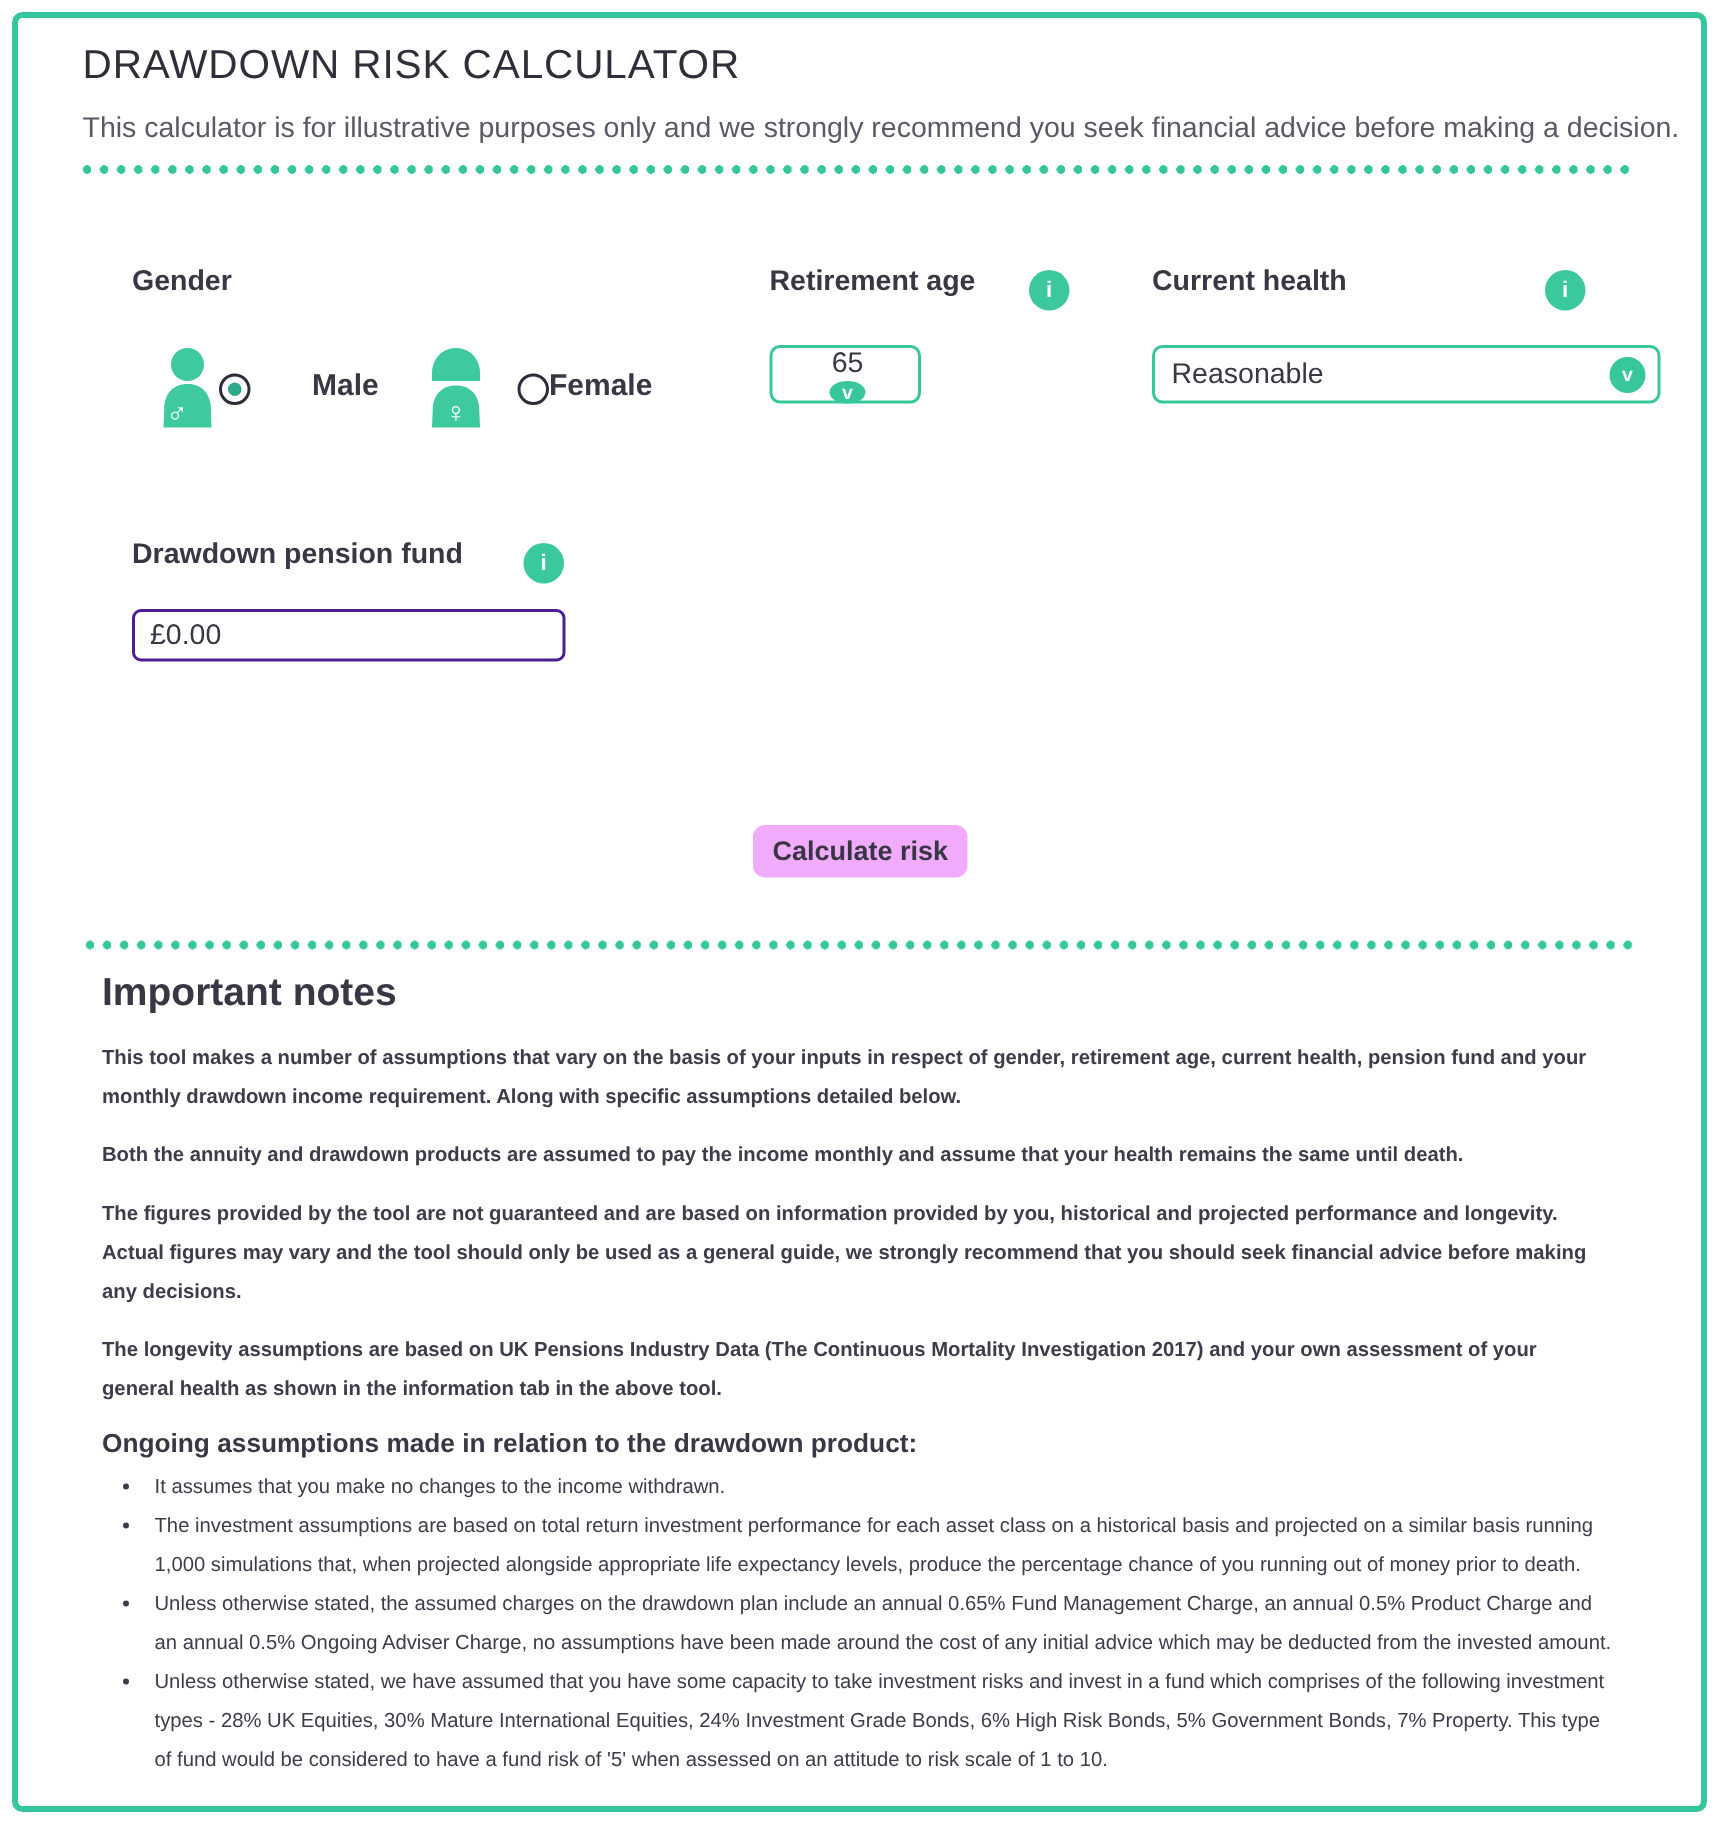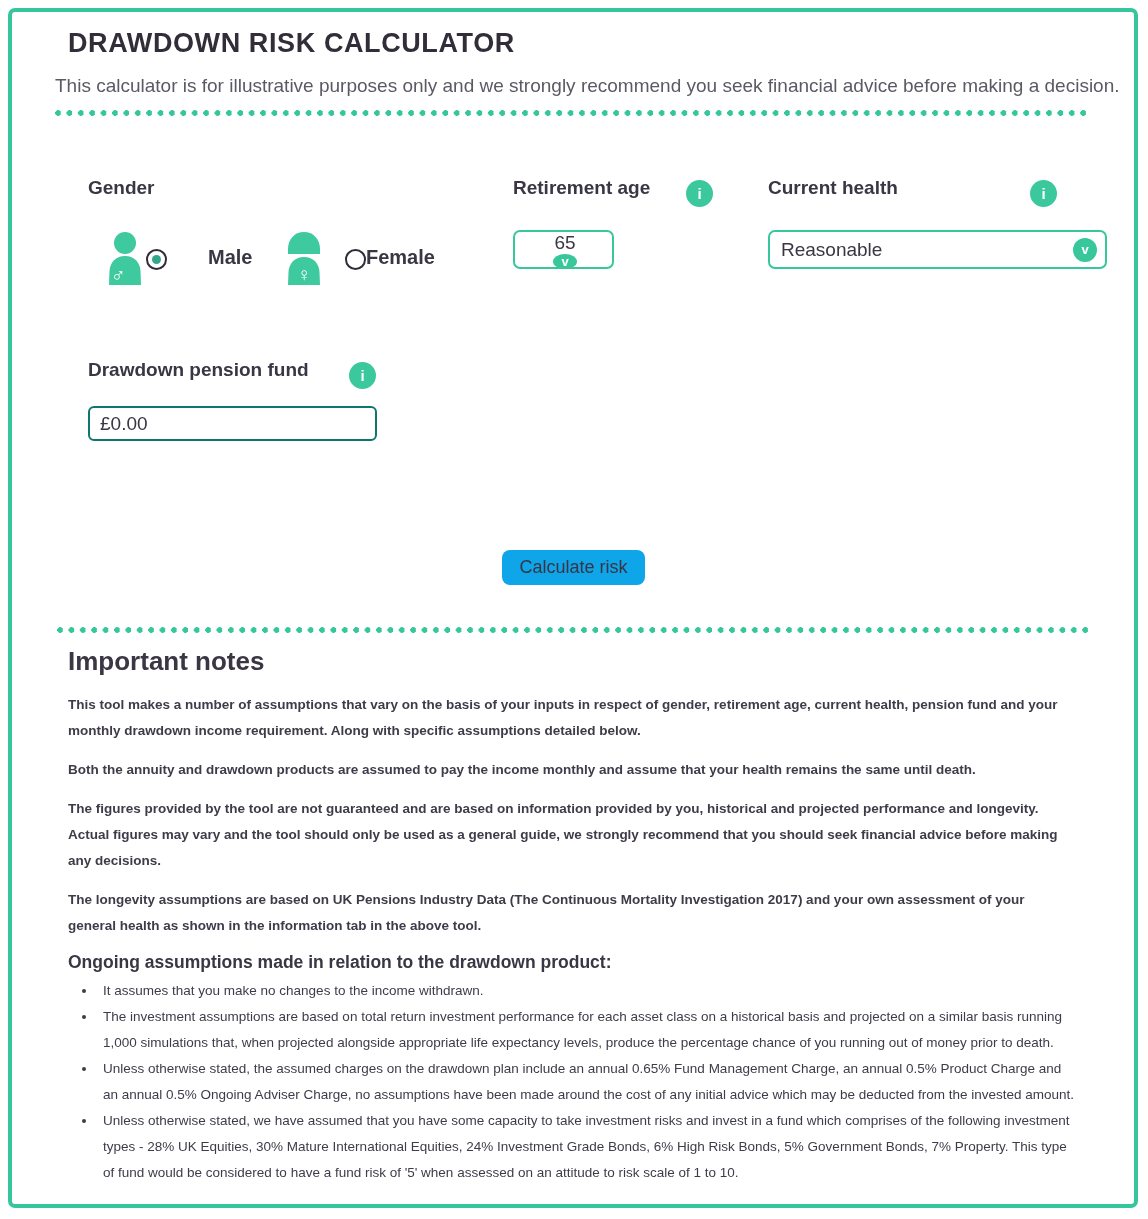--- a/index.html
+++ b/index.html
@@ -4,22 +4,22 @@
 <style>
   * { box-sizing: border-box; }
   html,body { margin:0; padding:0; background:#fff; }
   body { font-family:"Liberation Sans", sans-serif; }
   .page { position:relative; width:1148px; height:1219px; background:#ffffff; overflow:hidden; }
   .frame { position:absolute; left:8px; top:8px; width:1130px; height:1200px;
            border:4px solid #35C79B; border-radius:7px; pointer-events:none; }
 
   .abs { position:absolute; }
 
-  .page-title { left:55px; top:28px; font-size:27px; font-weight:bold; letter-spacing:0.6px;
-                color:#322E39;margin-left:13px; }
+  .page-title { left:55px; top:28px; font-size:27px; font-weight:normal; letter-spacing:0.6px;
+                color:#322E39; }
   .page-subtitle { left:55px; top:75px; font-size:19px; color:#5C5965; }
 
   .dotted { height:6px;
     background-image: radial-gradient(circle at 3px 3px, #35C79B 2.7px, rgba(0,0,0,0) 3px);
     background-size: 11.4px 6px; background-repeat: repeat-x; }
   .div1 { left:55px; top:110px; width:1036px; }
   .div2 { left:57px; top:627px; width:1033px; }
 
   .field-label { font-size:19px; font-weight:bold; color:#3A3644; }
 
@@ -36,26 +36,26 @@
   .radio-label { font-size:20px; font-weight:bold; color:#3A3644; }
 
   .dropdown { height:39px; background:#fff; border:2px solid #38C79B; border-radius:7px;
               display:flex; align-items:center; justify-content:space-between;
               padding:0 8px 0 11px; cursor:pointer; }
   .dropdown .value { font-size:19px; color:#3A3644; }
   .chevron { width:24px; height:24px; border-radius:50%; background:#38C79B; color:#fff;
              display:flex; align-items:center; justify-content:center;
              font-size:13px; font-weight:bold; }
 
-  .text-input { border:2px solid #0f766e; border-radius:6px; height:35px; width:289px;
+  .text-input { border:2px solid #4c1d95; border-radius:6px; height:35px; width:289px;
                 padding:0 10px; font-size:19px; color:#3A3644;
                 font-family:"Liberation Sans", sans-serif; outline:none; }
 
-  .calc-btn { left:502px; top:550px; width:143px; height:35px; background:#0ea5e9;
-              border:none; border-radius:8px; font-size:18px; font-weight:normal; color:#3A3545;
+  .calc-btn { left:502px; top:550px; width:143px; height:35px; background:#f0abfc;
+              border:none; border-radius:8px; font-size:18px; font-weight:bold; color:#3A3545;
               font-family:"Liberation Sans", sans-serif; cursor:pointer;text-align:center; }
 
   .notes { left:68px; top:646px; width:1008px; color:#3F3B49; }
   .notes h2 { margin:0 0 15px 0; font-size:26px; color:#3A3644; }
   .notes p { margin:0 0 13px 0; font-size:13.5px; font-weight:bold; line-height:26px; }
   .notes h3 { margin:12px 0 5px 0; font-size:17.5px; color:#3A3644; }
   .notes ul { margin:0 0 8px 0; padding-left:29px; }
   .notes li { font-size:13.5px; font-weight:normal; line-height:26px; padding-left:6px; }
 </style>
 </head>

